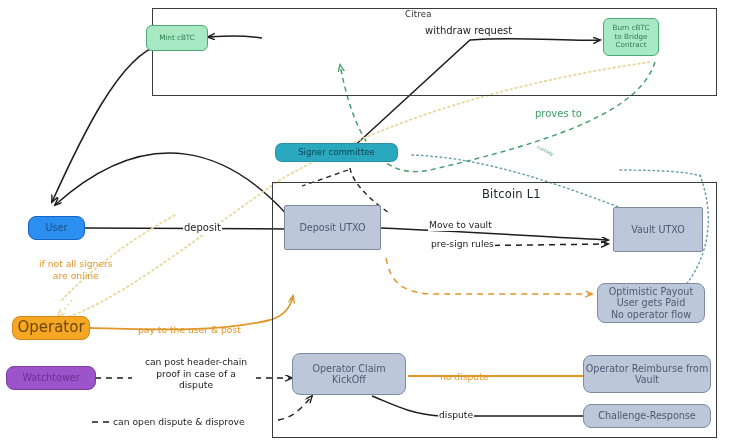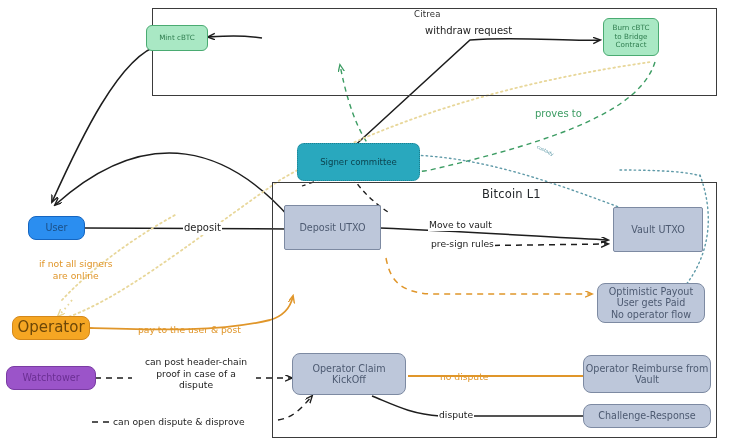--- a/index.html
+++ b/index.html
@@ -119,21 +119,21 @@
   .el-orange { color: #e0962a; font-size: 9.2px; background: transparent; }
   .el-green  { color: #3c9c63; font-size: 10px; }
   .el-teal   { color: #5f9aa8; font-size: 4.6px; background: transparent; }
 </style>
 </head>
 <body>
 
 <div id="canvas">
 
   <div class="group" style="left:152px; top:8px; width:565px; height:88px;"></div>
-  <div class="group-label" style="left:405px; top:9px;margin-left:9px;">Citrea</div>
+  <div class="group-label" style="left:405px; top:9px;">Citrea</div>
 
   <div class="group" style="left:272px; top:182px; width:445px; height:256px;"></div>
   <div class="group-label big" style="left:482px; top:187px;">Bitcoin L1</div>
 
   <svg id="wires" viewBox="0 0 750 448">
     <defs>
       <marker id="ah-black" markerWidth="9" markerHeight="9" refX="7" refY="3.2" orient="auto" markerUnits="userSpaceOnUse">
         <path d="M0,0 L7.5,3.2 L0,6.4" fill="none" stroke="#1d1d1d" stroke-width="1.4"></path>
       </marker>
       <marker id="ah-orange" markerWidth="9" markerHeight="9" refX="7" refY="3.2" orient="auto" markerUnits="userSpaceOnUse">
@@ -191,21 +191,21 @@
     <path d="M62,300 C90,270 130,240 175,215" fill="none" stroke="#e8d79a" stroke-width="1.8" stroke-dasharray="1.6,3.4" stroke-linecap="round"></path>
   </svg>
 
   <div class="node n-green" style="left:146px; top:25px; width:62px; height:26px;">Mint cBTC</div>
 
 
   <div class="node n-green" style="left:603px; top:18px; width:56px; height:38px;">Burn cBTC
 to Bridge
 Contract</div>
 
-  <div class="node n-teal" style="left:297px; top:143px; width:123px; height:38px;">Signer committee</div>
+  <div class="node n-teal" style="left:275px; top:143px; width:123px; height:19px;">Signer committee</div>
 
   <div class="node n-gray sq" style="left:613px; top:207px; width:90px; height:45px;">Vault UTXO</div>
 
   <div class="node n-gray sq" style="left:284px; top:205px; width:97px; height:45px;">Deposit UTXO</div>
 
   <div class="node n-gray rd" style="left:597px; top:283px; width:108px; height:40px;">Optimistic Payout
 User gets Paid
 No operator flow</div>
 
   <div class="node n-gray rd" style="left:583px; top:355px; width:128px; height:38px;">Operator Reimburse from

